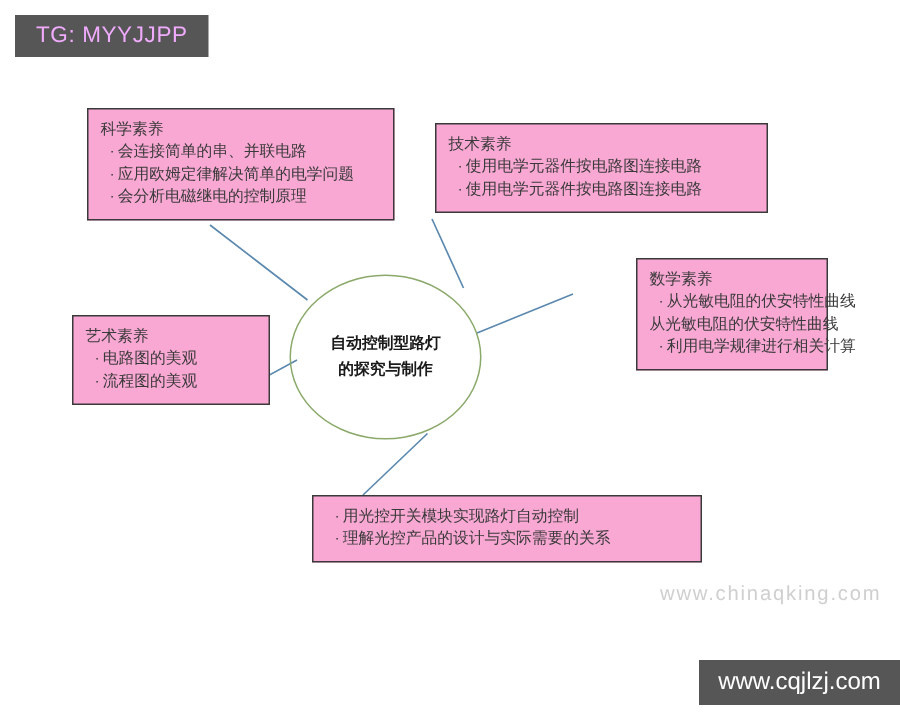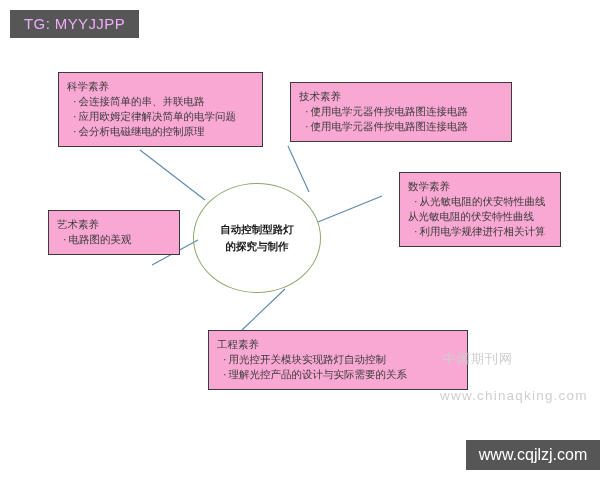--- a/index.html
+++ b/index.html
@@ -82,21 +82,21 @@
   }
   .node li.cont {
     padding-left: 0;
   }
   .node li.cont::before {
     content: "";
     margin-right: 0;
   }
   #node-science { left: 30px;  top: 72px;  width: 205px; }
   #node-tech    { left: 262px; top: 82px;  width: 222px; }
-  #node-math    { left: 371px; top: 172px; width: 162px; }
+  #node-math    { left: 396px; top: 172px; width: 128px; }
   #node-art     { left: 20px;  top: 210px; width: 132px; }
   #node-eng     { left: 180px; top: 330px; width: 260px; }
 
   .center {
     position: absolute;
     left: 193px;
     top: 183px;
     width: 128px;
     height: 110px;
     border: 1.6px solid #8BA96A;
@@ -172,33 +172,32 @@
       <li>从光敏电阻的伏安特性曲线</li>
       <li class="cont">从光敏电阻的伏安特性曲线</li>
       <li>利用电学规律进行相关计算</li>
     </ul>
   </div>
 
   <div class="node" id="node-art">
     <div class="title">艺术素养</div>
     <ul>
       <li>电路图的美观</li>
+      <li>流程图的美观</li>
     </ul>
   </div>
 
   <div class="node" id="node-eng">
-    <div class="title">工程素养</div>
     <ul>
       <li>用光控开关模块实现路灯自动控制</li>
       <li>理解光控产品的设计与实际需要的关系</li>
     </ul>
   </div>
 
   <div class="center">
     <div class="ctext">自动控制型路灯的探究与制作</div>
   </div>
 
-  <div class="wm" id="wm-cn">中国期刊网</div>
   <div class="wm" id="wm-url">www.chinaqking.com</div>
 
   <div class="urlbox">www.cqjlzj.com</div>
 
 </div>
 
 </body></html>

